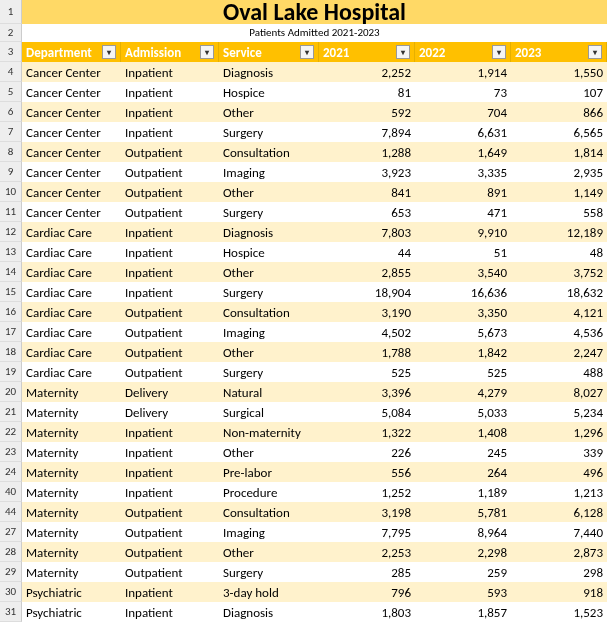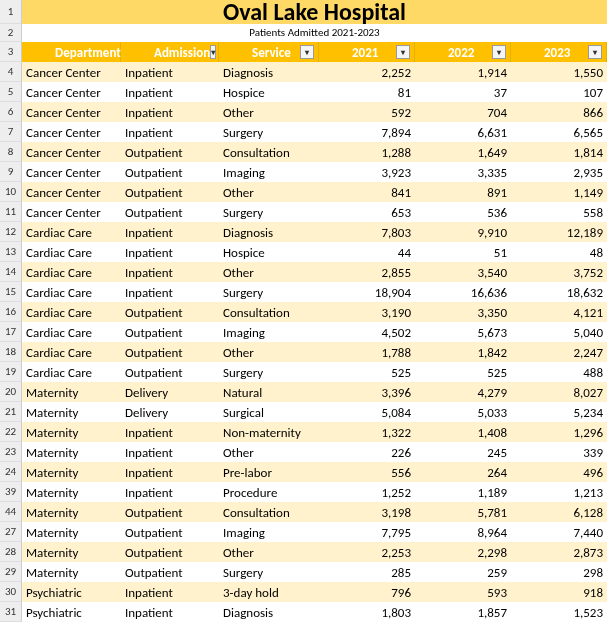--- a/index.html
+++ b/index.html
@@ -50,21 +50,21 @@
     background: #FFC000;
     color: #fff;
     font-weight: bold;
     height: 20px;
     padding: 0 4px;
     display: flex;
     align-items: center;
     justify-content: space-between;
     border-right: 1px solid #e6b000;
   }
-  .colhdr .label { flex: 1; margin-left: 29px; }
+  .colhdr .label { flex: 1; }
   .filter-btn {
     width: 14px;
     height: 14px;
     background: #f5f5f5;
     border: 1px solid #999;
     display: flex;
     align-items: center;
     justify-content: center;
     font-size: 8px;
     color: #333;
@@ -113,60 +113,60 @@
     <span class="label">2022</span>
     <span class="filter-btn">▾</span>
   </div>
   <div class="colhdr">
     <span class="label">2023</span>
     <span class="filter-btn">▾</span>
   </div>
 <div class="rowhdr">4</div>
     <div class="row band-even"><div class="cell">Cancer Center</div><div class="cell">Inpatient</div><div class="cell">Diagnosis</div><div class="cell num">2,252</div><div class="cell num">1,914</div><div class="cell num">1,550</div></div>
     <div class="rowhdr">5</div>
-    <div class="row band-odd"><div class="cell">Cancer Center</div><div class="cell">Inpatient</div><div class="cell">Hospice</div><div class="cell num">81</div><div class="cell num">37</div><div class="cell num">107</div></div>
+    <div class="row band-odd"><div class="cell">Cancer Center</div><div class="cell">Inpatient</div><div class="cell">Hospice</div><div class="cell num">81</div><div class="cell num">73</div><div class="cell num">107</div></div>
     <div class="rowhdr">6</div>
     <div class="row band-even"><div class="cell">Cancer Center</div><div class="cell">Inpatient</div><div class="cell">Other</div><div class="cell num">592</div><div class="cell num">704</div><div class="cell num">866</div></div>
     <div class="rowhdr">7</div>
     <div class="row band-odd"><div class="cell">Cancer Center</div><div class="cell">Inpatient</div><div class="cell">Surgery</div><div class="cell num">7,894</div><div class="cell num">6,631</div><div class="cell num">6,565</div></div>
     <div class="rowhdr">8</div>
     <div class="row band-even"><div class="cell">Cancer Center</div><div class="cell">Outpatient</div><div class="cell">Consultation</div><div class="cell num">1,288</div><div class="cell num">1,649</div><div class="cell num">1,814</div></div>
     <div class="rowhdr">9</div>
     <div class="row band-odd"><div class="cell">Cancer Center</div><div class="cell">Outpatient</div><div class="cell">Imaging</div><div class="cell num">3,923</div><div class="cell num">3,335</div><div class="cell num">2,935</div></div>
     <div class="rowhdr">10</div>
     <div class="row band-even"><div class="cell">Cancer Center</div><div class="cell">Outpatient</div><div class="cell">Other</div><div class="cell num">841</div><div class="cell num">891</div><div class="cell num">1,149</div></div>
     <div class="rowhdr">11</div>
-    <div class="row band-odd"><div class="cell">Cancer Center</div><div class="cell">Outpatient</div><div class="cell">Surgery</div><div class="cell num">653</div><div class="cell num">536</div><div class="cell num">558</div></div>
+    <div class="row band-odd"><div class="cell">Cancer Center</div><div class="cell">Outpatient</div><div class="cell">Surgery</div><div class="cell num">653</div><div class="cell num">471</div><div class="cell num">558</div></div>
     <div class="rowhdr">12</div>
     <div class="row band-even"><div class="cell">Cardiac Care</div><div class="cell">Inpatient</div><div class="cell">Diagnosis</div><div class="cell num">7,803</div><div class="cell num">9,910</div><div class="cell num">12,189</div></div>
     <div class="rowhdr">13</div>
     <div class="row band-odd"><div class="cell">Cardiac Care</div><div class="cell">Inpatient</div><div class="cell">Hospice</div><div class="cell num">44</div><div class="cell num">51</div><div class="cell num">48</div></div>
     <div class="rowhdr">14</div>
     <div class="row band-even"><div class="cell">Cardiac Care</div><div class="cell">Inpatient</div><div class="cell">Other</div><div class="cell num">2,855</div><div class="cell num">3,540</div><div class="cell num">3,752</div></div>
     <div class="rowhdr">15</div>
     <div class="row band-odd"><div class="cell">Cardiac Care</div><div class="cell">Inpatient</div><div class="cell">Surgery</div><div class="cell num">18,904</div><div class="cell num">16,636</div><div class="cell num">18,632</div></div>
     <div class="rowhdr">16</div>
     <div class="row band-even"><div class="cell">Cardiac Care</div><div class="cell">Outpatient</div><div class="cell">Consultation</div><div class="cell num">3,190</div><div class="cell num">3,350</div><div class="cell num">4,121</div></div>
     <div class="rowhdr">17</div>
-    <div class="row band-odd"><div class="cell">Cardiac Care</div><div class="cell">Outpatient</div><div class="cell">Imaging</div><div class="cell num">4,502</div><div class="cell num">5,673</div><div class="cell num">5,040</div></div>
+    <div class="row band-odd"><div class="cell">Cardiac Care</div><div class="cell">Outpatient</div><div class="cell">Imaging</div><div class="cell num">4,502</div><div class="cell num">5,673</div><div class="cell num">4,536</div></div>
     <div class="rowhdr">18</div>
     <div class="row band-even"><div class="cell">Cardiac Care</div><div class="cell">Outpatient</div><div class="cell">Other</div><div class="cell num">1,788</div><div class="cell num">1,842</div><div class="cell num">2,247</div></div>
     <div class="rowhdr">19</div>
     <div class="row band-odd"><div class="cell">Cardiac Care</div><div class="cell">Outpatient</div><div class="cell">Surgery</div><div class="cell num">525</div><div class="cell num">525</div><div class="cell num">488</div></div>
     <div class="rowhdr">20</div>
     <div class="row band-even"><div class="cell">Maternity</div><div class="cell">Delivery</div><div class="cell">Natural</div><div class="cell num">3,396</div><div class="cell num">4,279</div><div class="cell num">8,027</div></div>
     <div class="rowhdr">21</div>
     <div class="row band-odd"><div class="cell">Maternity</div><div class="cell">Delivery</div><div class="cell">Surgical</div><div class="cell num">5,084</div><div class="cell num">5,033</div><div class="cell num">5,234</div></div>
     <div class="rowhdr">22</div>
     <div class="row band-even"><div class="cell">Maternity</div><div class="cell">Inpatient</div><div class="cell">Non-maternity</div><div class="cell num">1,322</div><div class="cell num">1,408</div><div class="cell num">1,296</div></div>
     <div class="rowhdr">23</div>
     <div class="row band-odd"><div class="cell">Maternity</div><div class="cell">Inpatient</div><div class="cell">Other</div><div class="cell num">226</div><div class="cell num">245</div><div class="cell num">339</div></div>
     <div class="rowhdr">24</div>
     <div class="row band-even"><div class="cell">Maternity</div><div class="cell">Inpatient</div><div class="cell">Pre-labor</div><div class="cell num">556</div><div class="cell num">264</div><div class="cell num">496</div></div>
-    <div class="rowhdr">39</div>
+    <div class="rowhdr">40</div>
     <div class="row band-odd"><div class="cell">Maternity</div><div class="cell">Inpatient</div><div class="cell">Procedure</div><div class="cell num">1,252</div><div class="cell num">1,189</div><div class="cell num">1,213</div></div>
     <div class="rowhdr">44</div>
     <div class="row band-even"><div class="cell">Maternity</div><div class="cell">Outpatient</div><div class="cell">Consultation</div><div class="cell num">3,198</div><div class="cell num">5,781</div><div class="cell num">6,128</div></div>
     <div class="rowhdr">27</div>
     <div class="row band-odd"><div class="cell">Maternity</div><div class="cell">Outpatient</div><div class="cell">Imaging</div><div class="cell num">7,795</div><div class="cell num">8,964</div><div class="cell num">7,440</div></div>
     <div class="rowhdr">28</div>
     <div class="row band-even"><div class="cell">Maternity</div><div class="cell">Outpatient</div><div class="cell">Other</div><div class="cell num">2,253</div><div class="cell num">2,298</div><div class="cell num">2,873</div></div>
     <div class="rowhdr">29</div>
     <div class="row band-odd"><div class="cell">Maternity</div><div class="cell">Outpatient</div><div class="cell">Surgery</div><div class="cell num">285</div><div class="cell num">259</div><div class="cell num">298</div></div>
     <div class="rowhdr">30</div>

